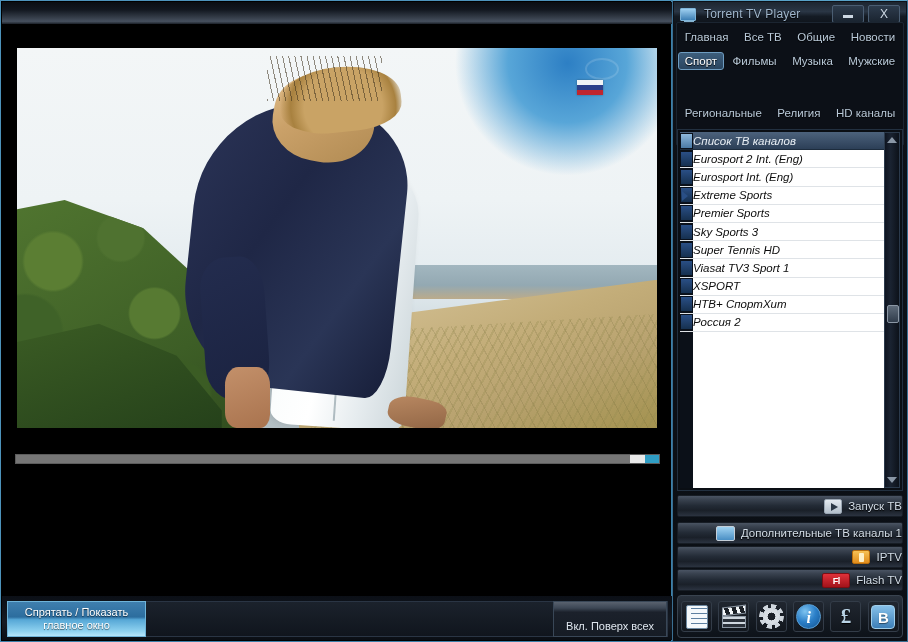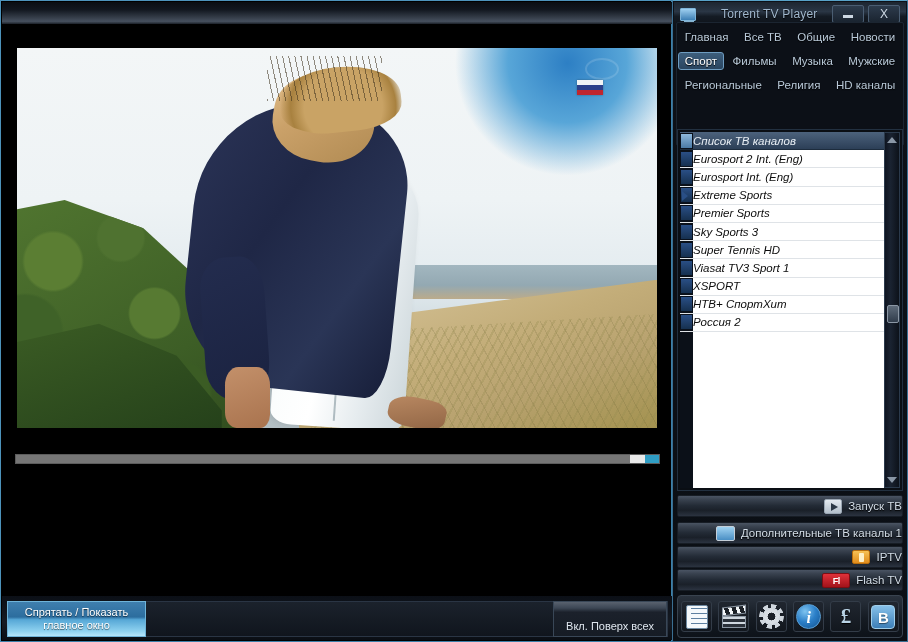--- a/index.html
+++ b/index.html
@@ -203,21 +203,21 @@
   
   #app-window {
     position: absolute; left: 672px; top: 0; width: 236px; height: 642px;
     background: linear-gradient(to bottom, #0d1118, #0b0f15);
     border: 1px solid #3a6f92;
     border-top-color: #58a2c8;
   }
   #app-titlebar {
     position: absolute; left: 1px; top: 1px; width: 232px; height: 24px;
     background: linear-gradient(to bottom, #1d2631 0%, #2a3645 40%, #141b24 60%, #0d1219 100%);
-    display: flex; align-items: center; gap: 17px;
+    display: flex; align-items: center;
   }
   #app-icon {
     width: 16px; height: 13px; margin-left: 6px; flex: none;
     background: linear-gradient(to bottom, #9ecff0, #3d7fb4);
     border: 1px solid #7fb4d8; border-radius: 1px;
     position: relative;
   }
   #app-icon::after {
     content: ""; position: absolute; left: 3px; bottom: -3px; width: 10px; height: 2px;
     background: #86b3d0;
@@ -250,21 +250,21 @@
     padding: 3px 7px; border-radius: 3px; cursor: pointer;
     text-shadow: 0 1px 1px #000;
   }
   .tab.active {
     background: linear-gradient(to bottom, #3d5e7c, #2a4560);
     border: 1px solid #6e9cc0; color: #ffffff; padding: 2px 6px;
   }
   .r1 { justify-content: space-around; }
   .r2 { justify-content: space-around; }
   .r3 { justify-content: space-around; }
-  .r4 { justify-content: space-around; }
+  .r4 { justify-content: space-around; margin-top: 28px; }
 
   
   #list-outer {
     position: absolute; left: 4px; top: 128px; width: 226px; height: 362px;
     background: #0a0e14; border: 1px solid #223040;
   }
   #list-inner {
     position: absolute; left: 2px; top: 2px; width: 204px; height: 356px;
     background: #ffffff; overflow: hidden;
   }

